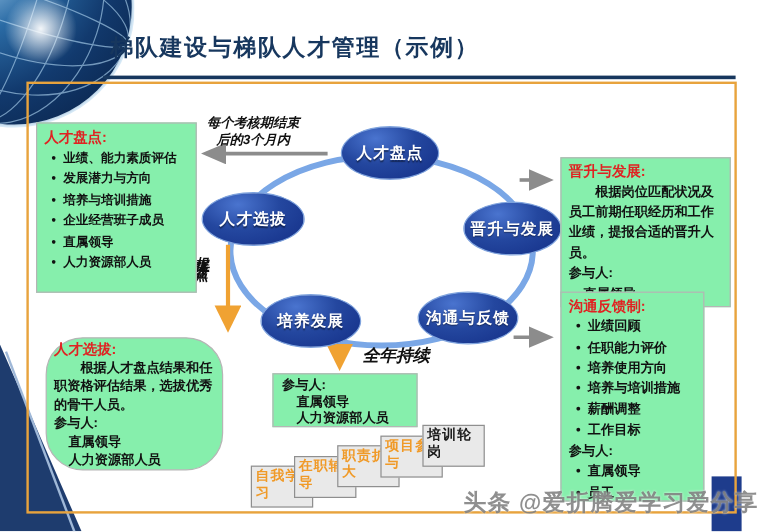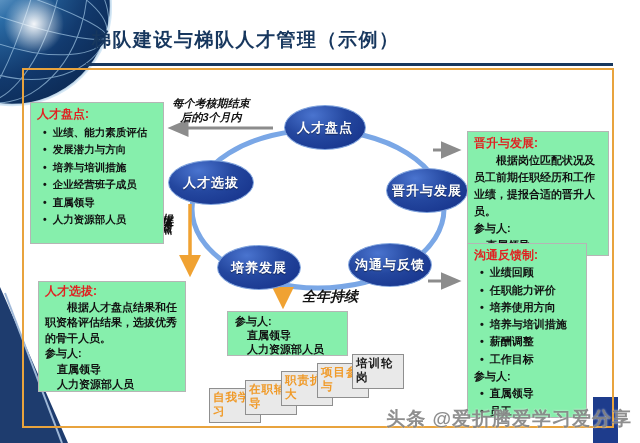--- a/index.html
+++ b/index.html
@@ -45,21 +45,21 @@
   }
   .note-yearround{left:290px;top:288px;font-size:14px;margin-left:12px;}
   
   .tbox{
     position:absolute;background:#86efac;border:1px solid #b5b5b5;z-index:4;
     box-sizing:border-box;color:#111;font-weight:bold;
   }
   .tbox-title{color:#E02222;font-weight:bold;}
   .box-inventory{left:30px;top:102px;width:134px;height:142px;padding:3px 4px 0 6px;font-size:10.5px;line-height:17.5px;}
   .box-inventory .tbox-title{font-size:12px;}
-  .box-selection{left:38px;top:281px;width:148px;height:111px;padding:2px 5px 0 6px;font-size:11px;line-height:15.5px;}
+  .box-selection{left:38px;top:281px;width:148px;height:111px;padding:2px 5px 0 6px;font-size:11px;line-height:15.5px;border-radius:31px;}
   .box-selection .tbox-title{font-size:12px;}
   .box-promotion{left:467px;top:107px;width:142px;height:125px;padding:3px 5px 0 6px;font-size:11px;line-height:17px;margin-top:24px;}
   .box-promotion .tbox-title{font-size:12px;}
   .box-feedback{left:467px;top:243px;width:120px;height:175px;padding:3px 5px 0 6px;font-size:11px;line-height:17.3px;}
   .box-feedback .tbox-title{font-size:12px;}
   .box-centerpart{left:227px;top:311px;width:121px;height:45px;padding:2px 5px 0 7px;font-size:11px;line-height:14px;}
   .tline{white-space:nowrap;}
   .bullet{padding-left:6px;}
   .bullet::before{content:"•";margin-right:6px;}
   .indent1{padding-left:12px;}

